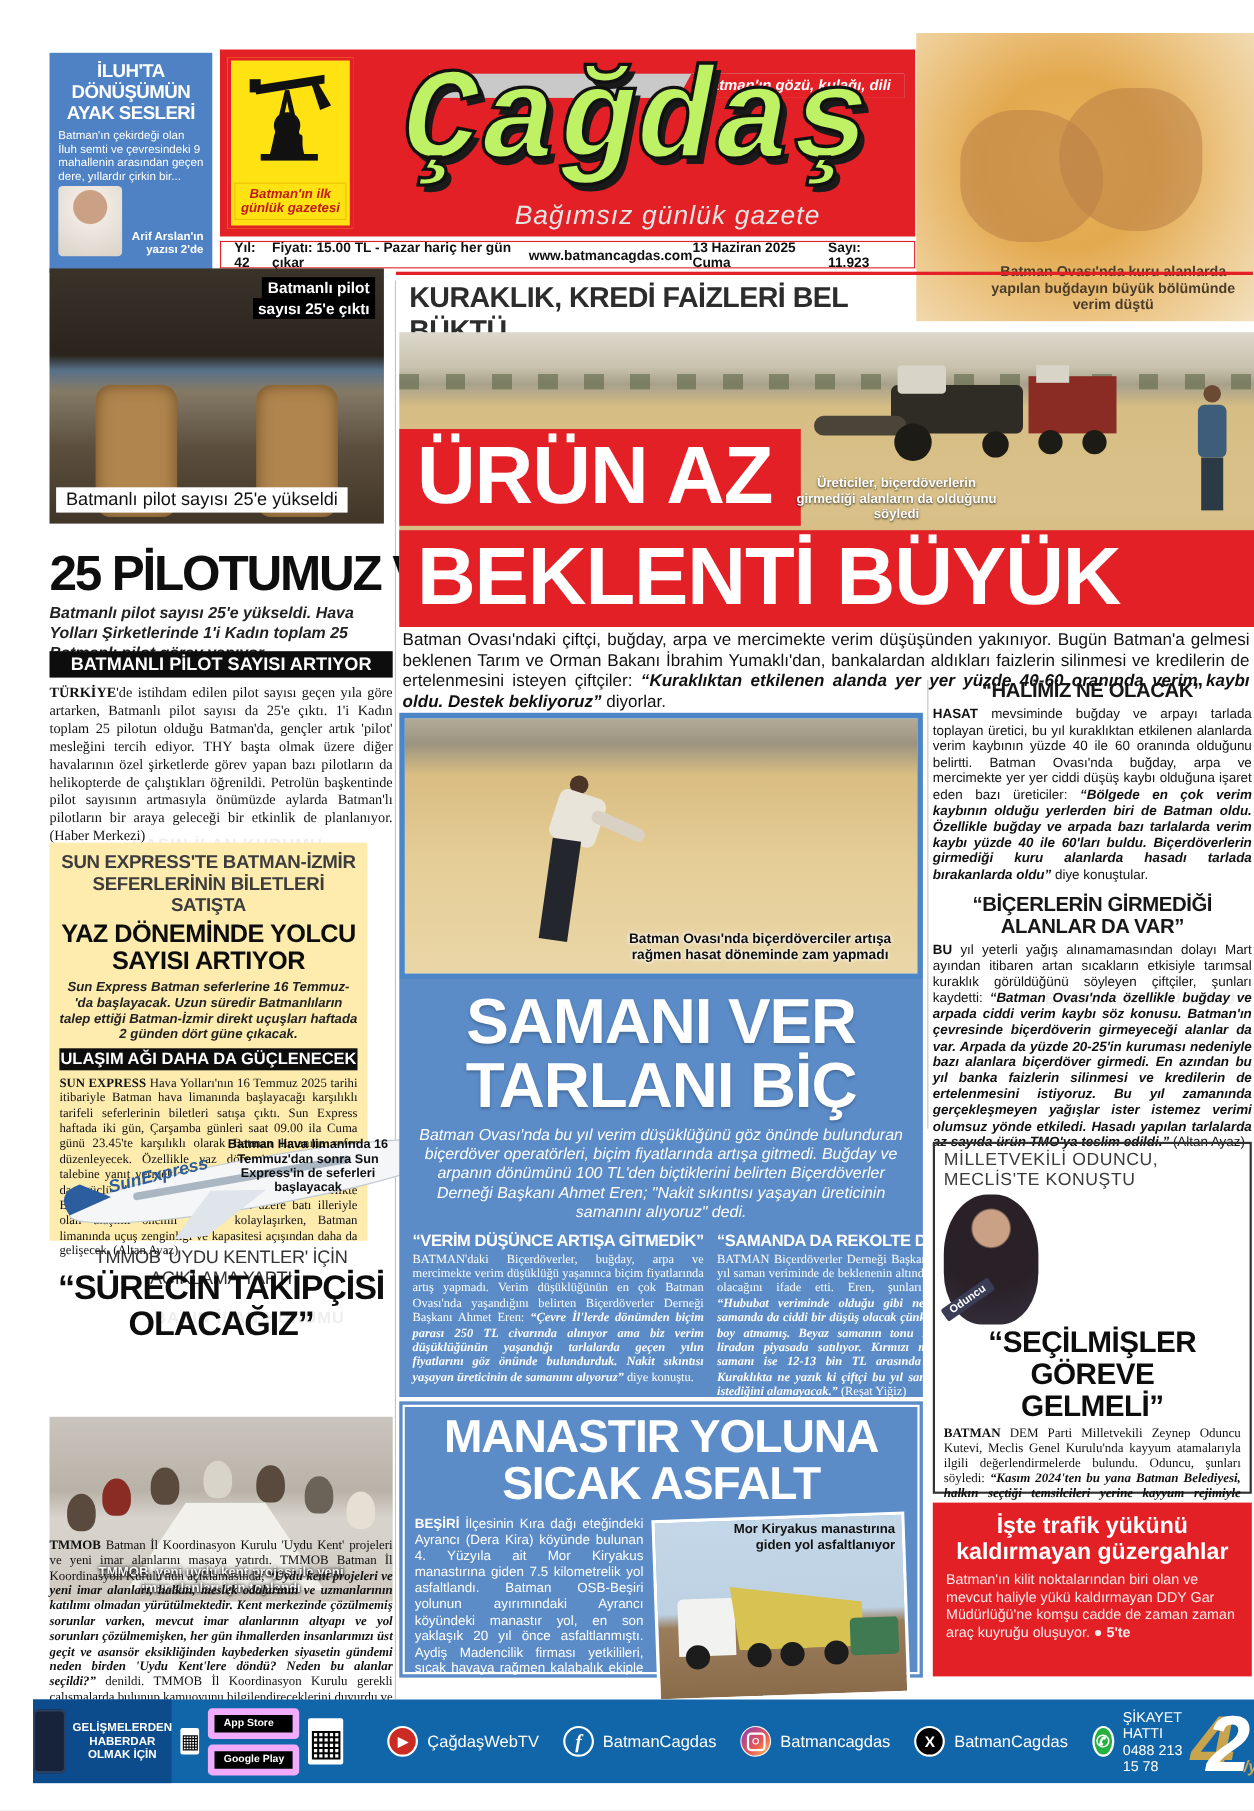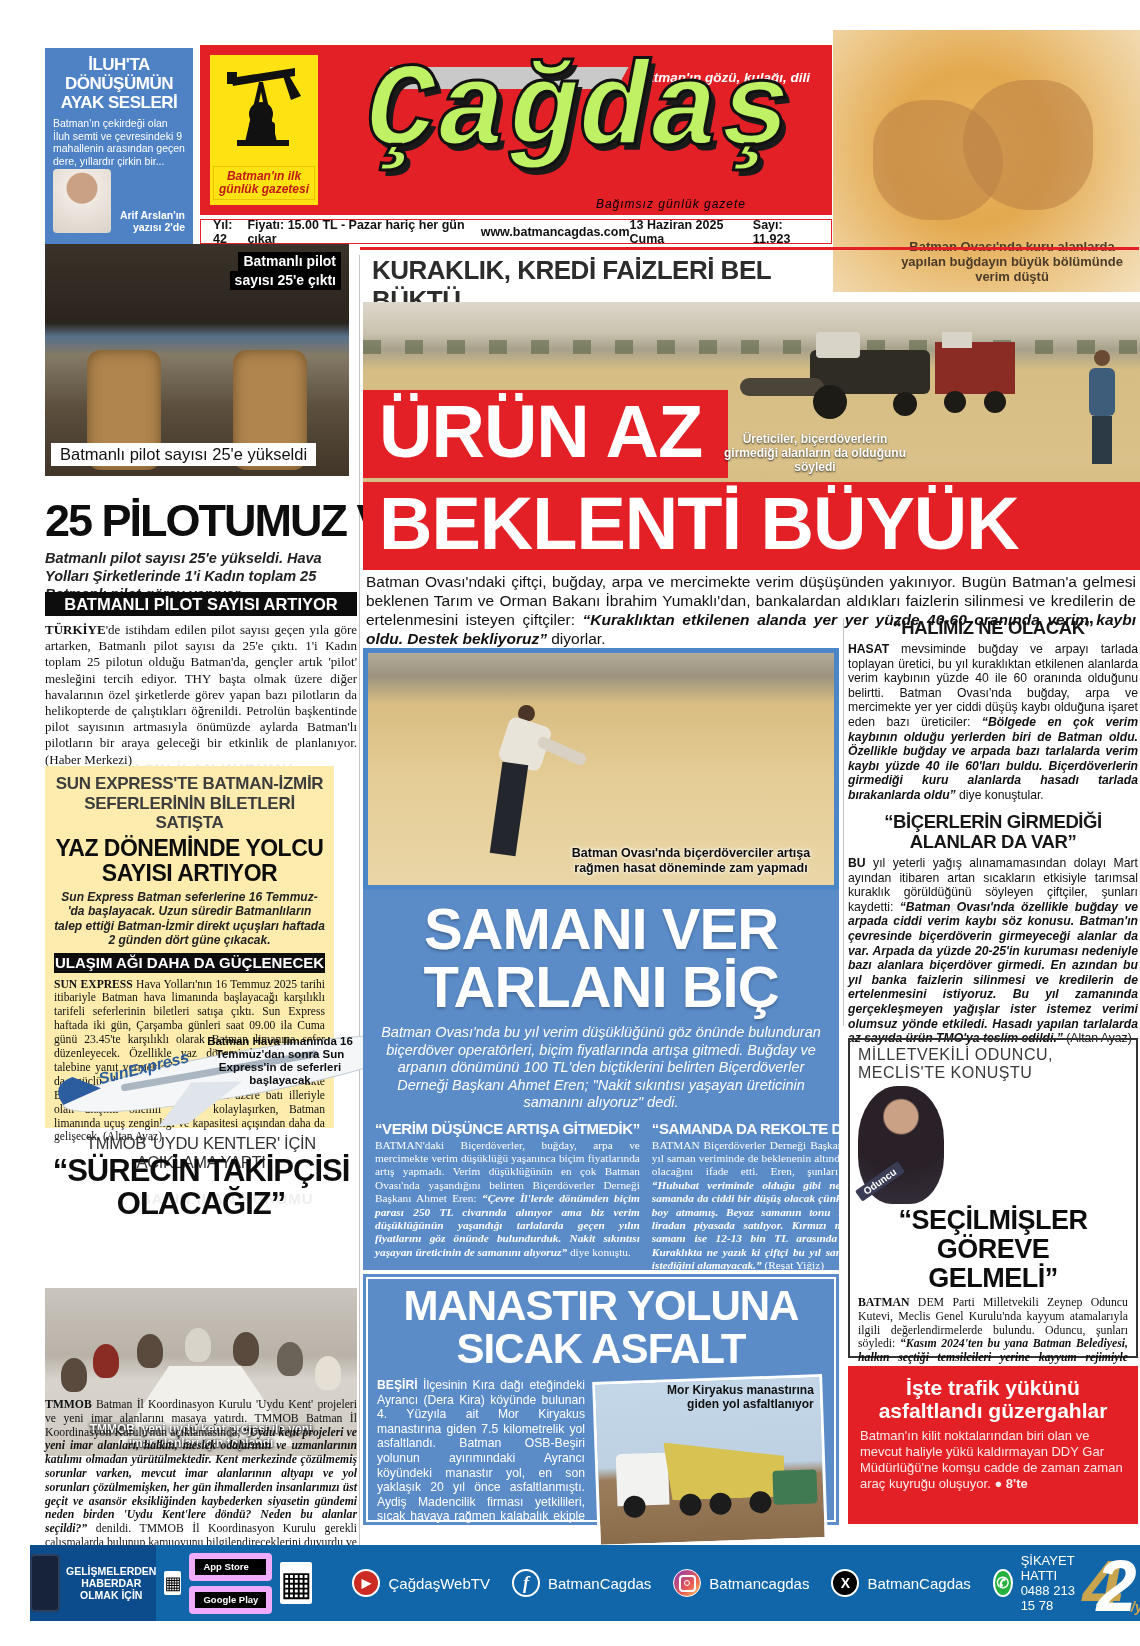--- a/index.html
+++ b/index.html
@@ -24,21 +24,21 @@
             box-shadow:inset 0 0 0 3px #e32026, inset 0 0 0 6px #ffe212;display:flex;flex-direction:column;align-items:center;}
   #logo-box svg{margin-top:10px;}
   #logo-sub{margin-top:auto;margin-bottom:8px;width:96px;background:#ffe212;border:1px solid #e8c400;
             color:#c21a1a;font-weight:800;font-style:italic;font-size:12px;line-height:13px;text-align:center;padding:3px 2px;}
   #gray-banner{position:absolute;left:190px;top:22px;right:10px;height:22px;background:#c9c9c9;display:flex;}
   #gray-banner .redpart{margin-left:auto;background:#e32026;color:#fff;font-weight:700;font-style:italic;
             font-size:13.5px;line-height:22px;padding:0 12px 0 20px;clip-path:polygon(12px 0,100% 0,100% 100%,0 100%);}
   #paper-title{position:absolute;left:128px;top:8px;width:500px;text-align:center;
        font-family:Liberation Mono, monospace;font-weight:bold;font-style:italic;font-size:118px;line-height:120px;
        color:#bef264;-webkit-text-stroke:3px #111;text-shadow:5px 6px 0 #1a1a1a;}
-  #tagline-bottom{position:absolute;right:86px;bottom:4px;color:#000000;font-style:italic;font-size:12px;letter-spacing:1px;}
+  #tagline-bottom{position:absolute;right:86px;bottom:4px;color:#e5e5e5;font-style:italic;font-size:24px;letter-spacing:1px;}
 
   #dateline{left:200px;top:219px;width:632px;height:25px;border:1px solid #e32026;box-sizing:border-box;
             display:flex;align-items:center;justify-content:space-between;padding:0 12px;font-weight:700;font-size:12.5px;color:#111;}
 
   #wheat{left:833px;top:30px;width:307px;height:262px;background:
      radial-gradient(circle at 45% 45%,#e9b35e 0%,#e3a94f 35%,#edc98d 70%,#f3e0bd 100%);}
   #wheat .hand{position:absolute;background:#b97f46;opacity:.55;}
   #wheat .caption{position:absolute;right:8px;bottom:8px;width:240px;text-align:center;
       font-weight:800;font-size:13px;line-height:15px;color:#4a3c28;}
 
@@ -406,24 +406,24 @@
     <div class="hd">
       <span>“SEÇİLMİŞLER</span><br><span>GÖREVE</span><br><span>GELMELİ”</span>
     </div>
     <div class="bd serif">
       <b class="lead">BATMAN</b><span> DEM Parti Milletvekili Zeynep Oduncu Kutevi, Meclis Genel Kurulu'nda kayyum atamalarıyla ilgili değerlendirmelerde bulundu. Oduncu, şunları söyledi: </span><span class="bq">“Kasım 2024'ten bu yana Batman Belediyesi, halkın seçtiği temsilcileri yerine kayyum rejimiyle yönetiliyor. Belediyede çalışan kadın emekçiler, sistematik olarak mobbinge maruz bırakılıyor. Geçtiğimiz günlerde, sosyolog Rojin Akat mesleği dışında işlere zorlandı, maruz kaldığı psikolojik şiddet sonrası hastaneye kaldırıldı. Bu şiddetin failleri derhal açığa çıkarılmalı ve hesap vermelidir. Bu ülkede barış isteyen herkesin, halkın iradesine saygı göstermesi gerekir. Bu nedenle, Batman'da, Van'da, Mardin'de ve tüm kayyum atanan yerlerde, atanmışlar değil, seçilmişler görev başına gelmelidir.”</span>
     </div>
   </div>
 
   <div id="trafik" class="abs">
     <div class="t">
-      <span>İşte trafik yükünü</span><br><span>asfaltlandı güzergahlar</span>
+      <span>İşte trafik yükünü</span><br><span>kaldırmayan güzergahlar</span>
     </div>
     <div class="b">
-      <span>Batman'ın kilit noktalarından biri olan ve mevcut haliyle yükü kaldırmayan DDY Gar Müdürlüğü'ne komşu cadde de zaman zaman araç kuyruğu oluşuyor. </span><b>● 8'te</b>
+      <span>Batman'ın kilit noktalarından biri olan ve mevcut haliyle yükü kaldırmayan DDY Gar Müdürlüğü'ne komşu cadde de zaman zaman araç kuyruğu oluşuyor. </span><b>● 5'te</b>
     </div>
   </div>
 
   <div id="footer" class="abs">
     <div id="promo">
       <div class="phone"></div>
       <div class="txt">
         <div>GELİŞMELERDEN</div>
         <div>HABERDAR</div>
         <div>OLMAK İÇİN</div>

